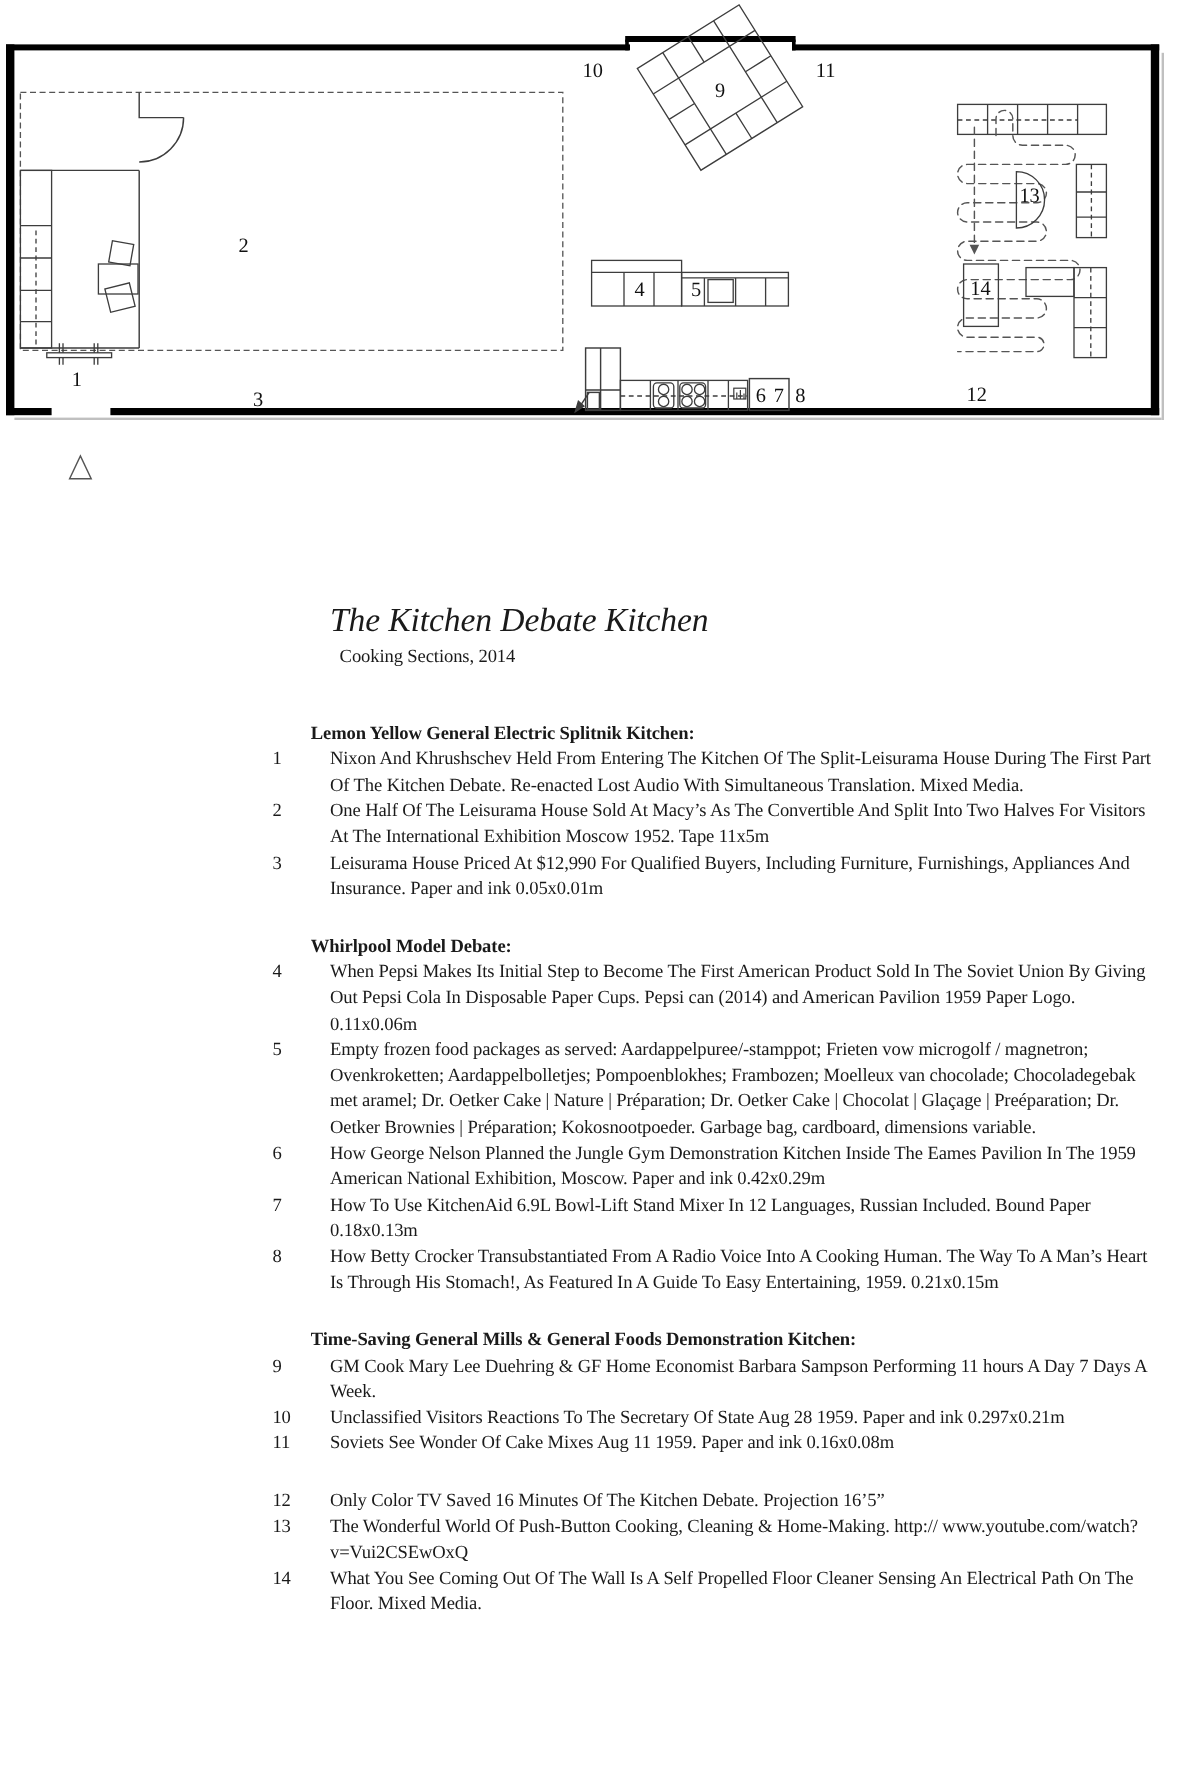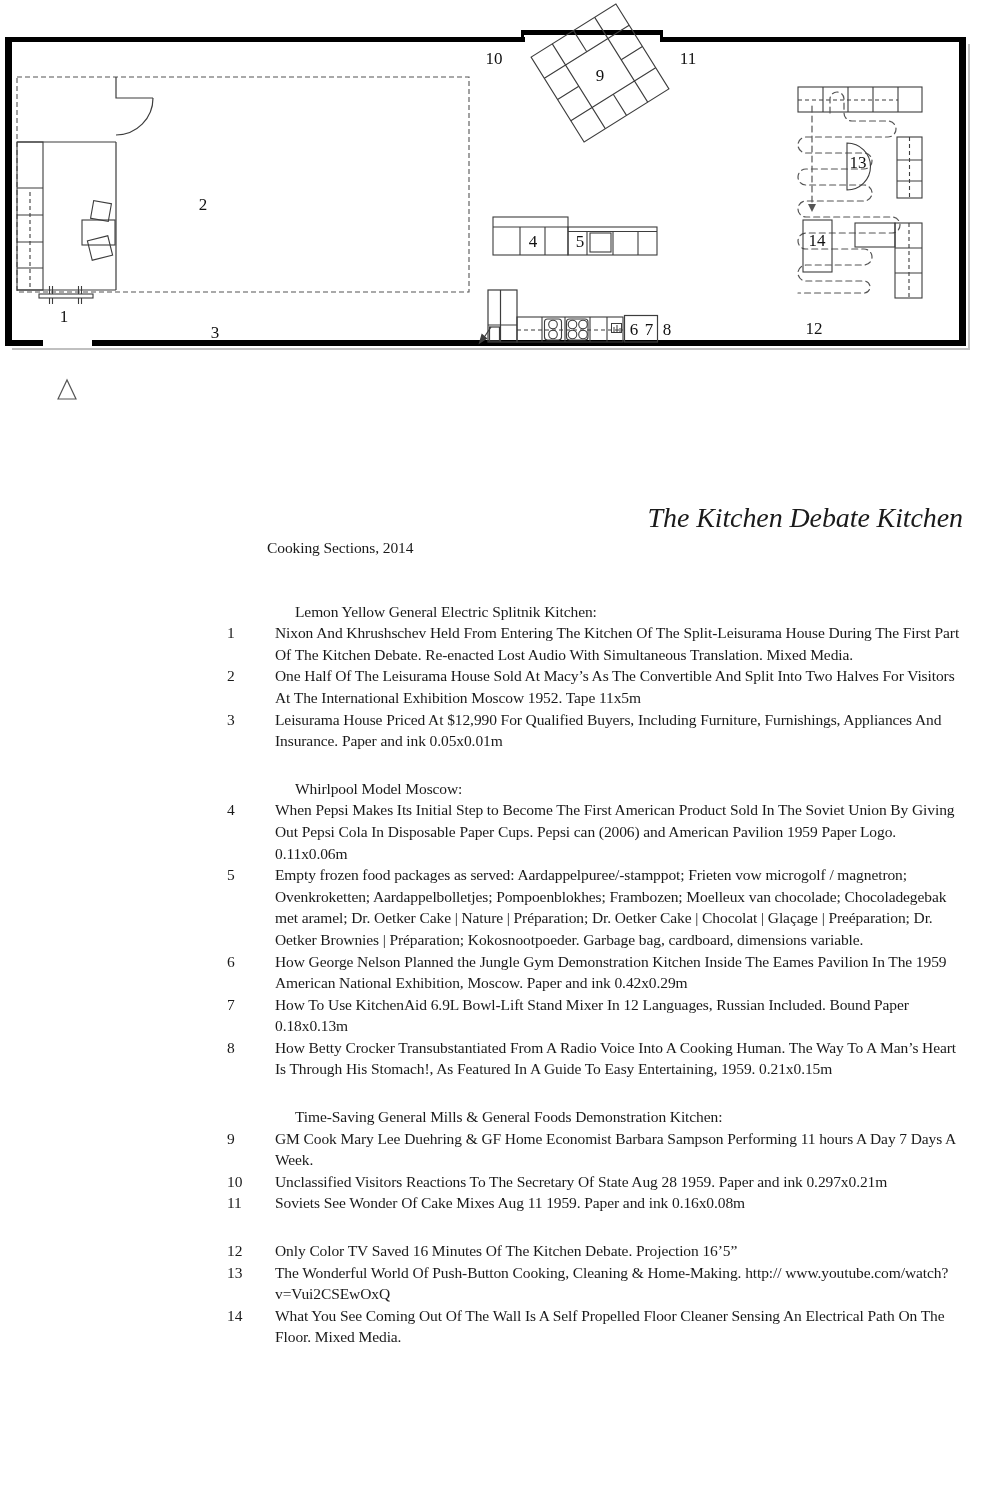--- a/index.html
+++ b/index.html
@@ -2,25 +2,25 @@
 <html><head>
 <meta charset="utf-8">
 <style>
   html,body{margin:0;padding:0;background:#ffffff;}
   body{width:1000px;height:1493px;position:relative;overflow:hidden;
        font-family:"Liberation Serif","DejaVu Serif",serif;color:#1a1a1a;}
   #plan{position:absolute;left:0;top:0;}
   .catalog{position:absolute;left:227px;top:499px;width:736px;
            font-size:15.5px;line-height:21.6px;letter-spacing:-0.1px;}
   .title{font-size:28px;font-style:italic;font-weight:normal;line-height:38px;
-         margin:0 0 0 48px;text-align:right;}
-  .sub{margin-left:40px;}
+         margin:0 0 0 48px;}
+  .sub{margin-left:56px;}
   .sect{margin-top:26px;}
   .sect.first{margin-top:42px;}
-  .sect-head{font-weight:normal;margin-left:68px;}
+  .sect-head{font-weight:bold;margin-left:32px;}
   .item{display:flex;}
   .item .num{width:48px;flex:none;}
   .item .txt{flex:1;}
 </style>
 </head>
 <body>
 
 <svg id="plan" width="1000" height="420" viewBox="0 0 1000 420">
 
   <g fill="#000">
@@ -172,24 +172,24 @@
       <div class="num">2</div>
       <div class="txt">One Half Of The Leisurama House Sold At Macy’s As The Convertible And Split Into Two Halves For Visitors At The International Exhibition Moscow 1952. Tape 11x5m</div>
     </div>
     <div class="item">
       <div class="num">3</div>
       <div class="txt">Leisurama House Priced At $12,990 For Qualified Buyers, Including Furniture, Furnishings, Appliances And Insurance. Paper and ink 0.05x0.01m</div>
     </div>
   </div>
 
   <div class="sect">
-    <div class="sect-head">Whirlpool Model Moscow:</div>
+    <div class="sect-head">Whirlpool Model Debate:</div>
     <div class="item">
       <div class="num">4</div>
-      <div class="txt">When Pepsi Makes Its Initial Step to Become The First American Product Sold In The Soviet Union By Giving Out Pepsi Cola In Disposable Paper Cups. Pepsi can (2006) and American Pavilion 1959 Paper Logo. 0.11x0.06m</div>
+      <div class="txt">When Pepsi Makes Its Initial Step to Become The First American Product Sold In The Soviet Union By Giving Out Pepsi Cola In Disposable Paper Cups. Pepsi can (2014) and American Pavilion 1959 Paper Logo. 0.11x0.06m</div>
     </div>
     <div class="item">
       <div class="num">5</div>
       <div class="txt">Empty frozen food packages as served: Aardappelpuree/-stamppot; Frieten vow microgolf / magnetron; Ovenkroketten; Aardappelbolletjes; Pompoenblokhes; Frambozen; Moelleux van chocolade; Chocoladegebak met aramel; Dr. Oetker Cake | Nature | Préparation; Dr. Oetker Cake | Chocolat | Glaçage | Preéparation; Dr. Oetker Brownies | Préparation; Kokosnootpoeder. Garbage bag, cardboard, dimensions variable.</div>
     </div>
     <div class="item">
       <div class="num">6</div>
       <div class="txt">How George Nelson Planned the Jungle Gym Demonstration Kitchen Inside The Eames Pavilion In The 1959 American National Exhibition, Moscow. Paper and ink 0.42x0.29m</div>
     </div>
     <div class="item">

